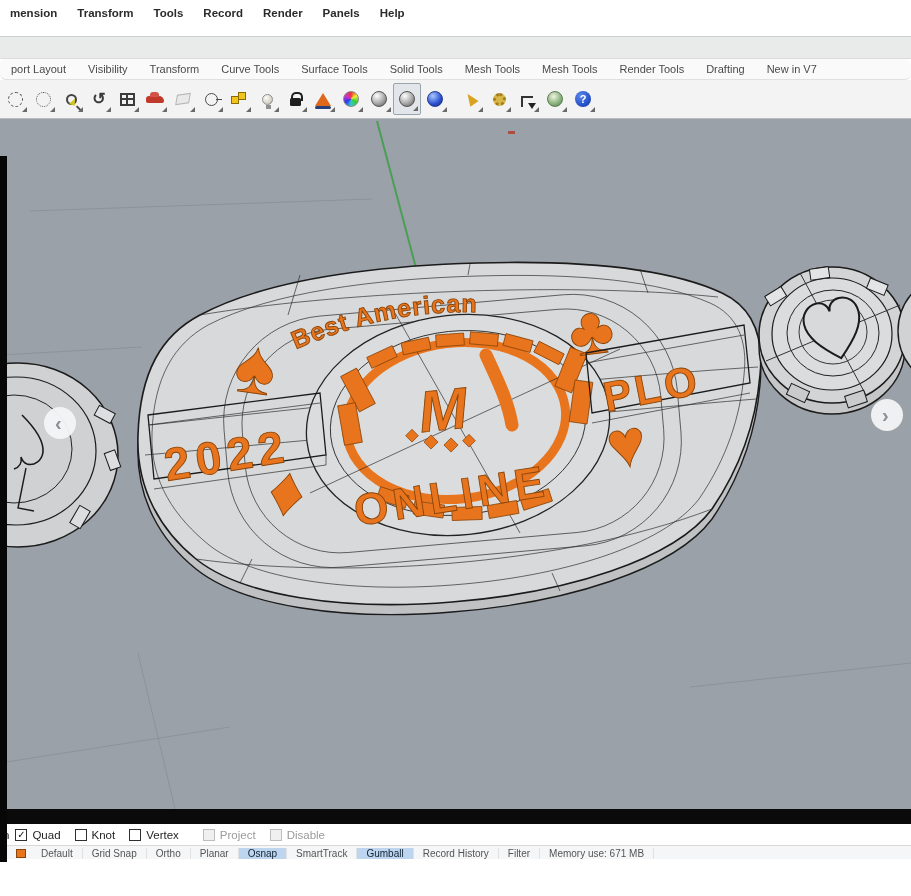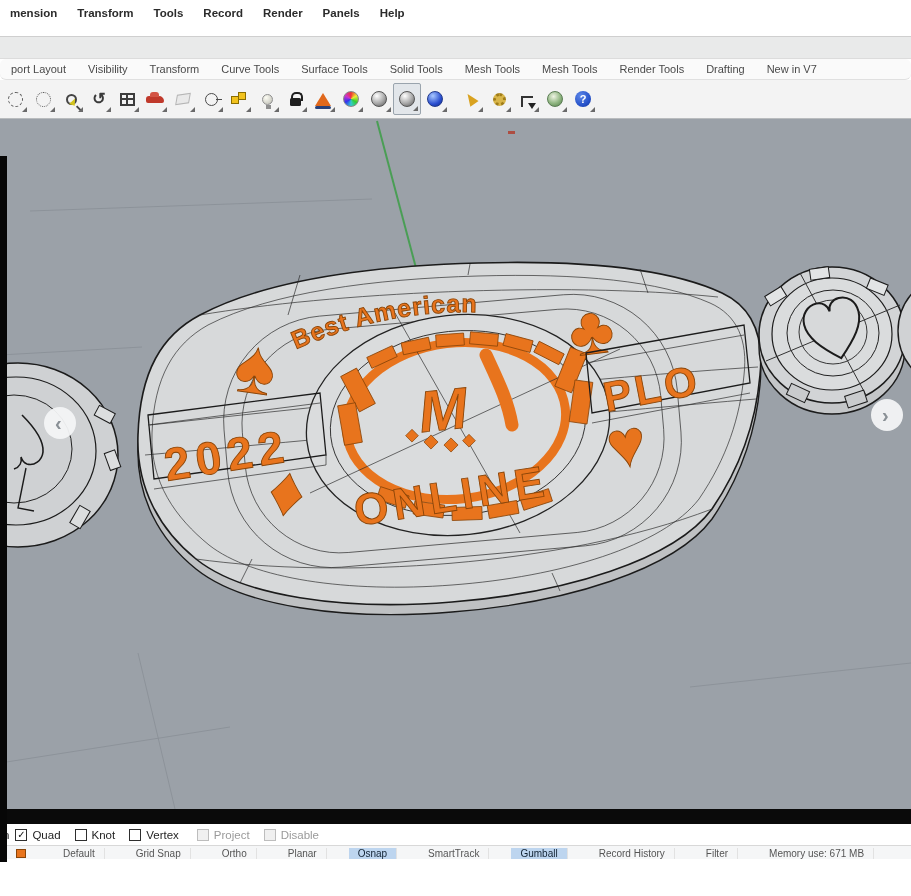--- a/index.html
+++ b/index.html
@@ -70,21 +70,21 @@
   .blackband { height:15px; background:#0a0a0a; }
 
   
   .osnapbar { height:21px; background:#fff; display:flex; align-items:center; font-size:11.5px; color:#1f1f1f; padding-left:3px; }
   .osnapbar .grp { display:flex; align-items:center; margin-right:14px; }
   .cb { width:12px; height:12px; border:1.4px solid #2e2e2e; background:#fff; margin-right:5px;
     display:flex; align-items:center; justify-content:center; font-size:10px; color:#111; line-height:1; }
   .grp.disabled .cb { border-color:#bdbdbd; background:#f0f0f0; }
   .grp.disabled .cblabel { color:#9a9a9a; }
   .statusbar { height:14px; background:#f5f6f7; border-top:1px solid #d8d8d8; display:flex; align-items:flex-start;
-    font-size:10px; color:#555; overflow:hidden; padding:2px 0 0 14px; white-space:nowrap;gap:22px; }
+    font-size:10px; color:#555; overflow:hidden; padding:2px 0 0 14px; white-space:nowrap; }
   .statusbar .seg { padding:0 9px; border-right:1px solid #e2e2e2; height:14px; }
   .statusbar .seg.active { background:#bdd5ef; color:#123; }
   .swatch { width:10px; height:9px; background:#e8741d; border:1px solid #8a4508; display:inline-block; margin:1px 6px 0 2px; }
 
   svg text { font-family:"Liberation Sans", sans-serif; }
   .oran { fill:#e8741d; stroke:#8a4508; stroke-width:0.9px; font-weight:bold; }
   .wire { fill:none; stroke:#1b1b1b; stroke-width:1.3; }
   .wire2 { fill:none; stroke:#2a2a2a; stroke-width:0.8; opacity:.85; }
   .faint { stroke:#858b92; stroke-width:1; opacity:.65; }
 </style>
@@ -386,21 +386,21 @@
       <span class="cblabel">Quad</span>
     </span>
     <span class="grp">
       <span class="cb"></span>
       <span class="cblabel">Knot</span>
     </span>
     <span class="grp">
       <span class="cb"></span>
       <span class="cblabel">Vertex</span>
     </span>
-    <span class="grp disabled" style="margin-left:4px;">
+    <span class="grp disabled" style="margin-left:10px;">
       <span class="cb"></span>
       <span class="cblabel">Project</span>
     </span>
     <span class="grp disabled">
       <span class="cb"></span>
       <span class="cblabel">Disable</span>
     </span>
   </div>
 
   <div class="statusbar">

